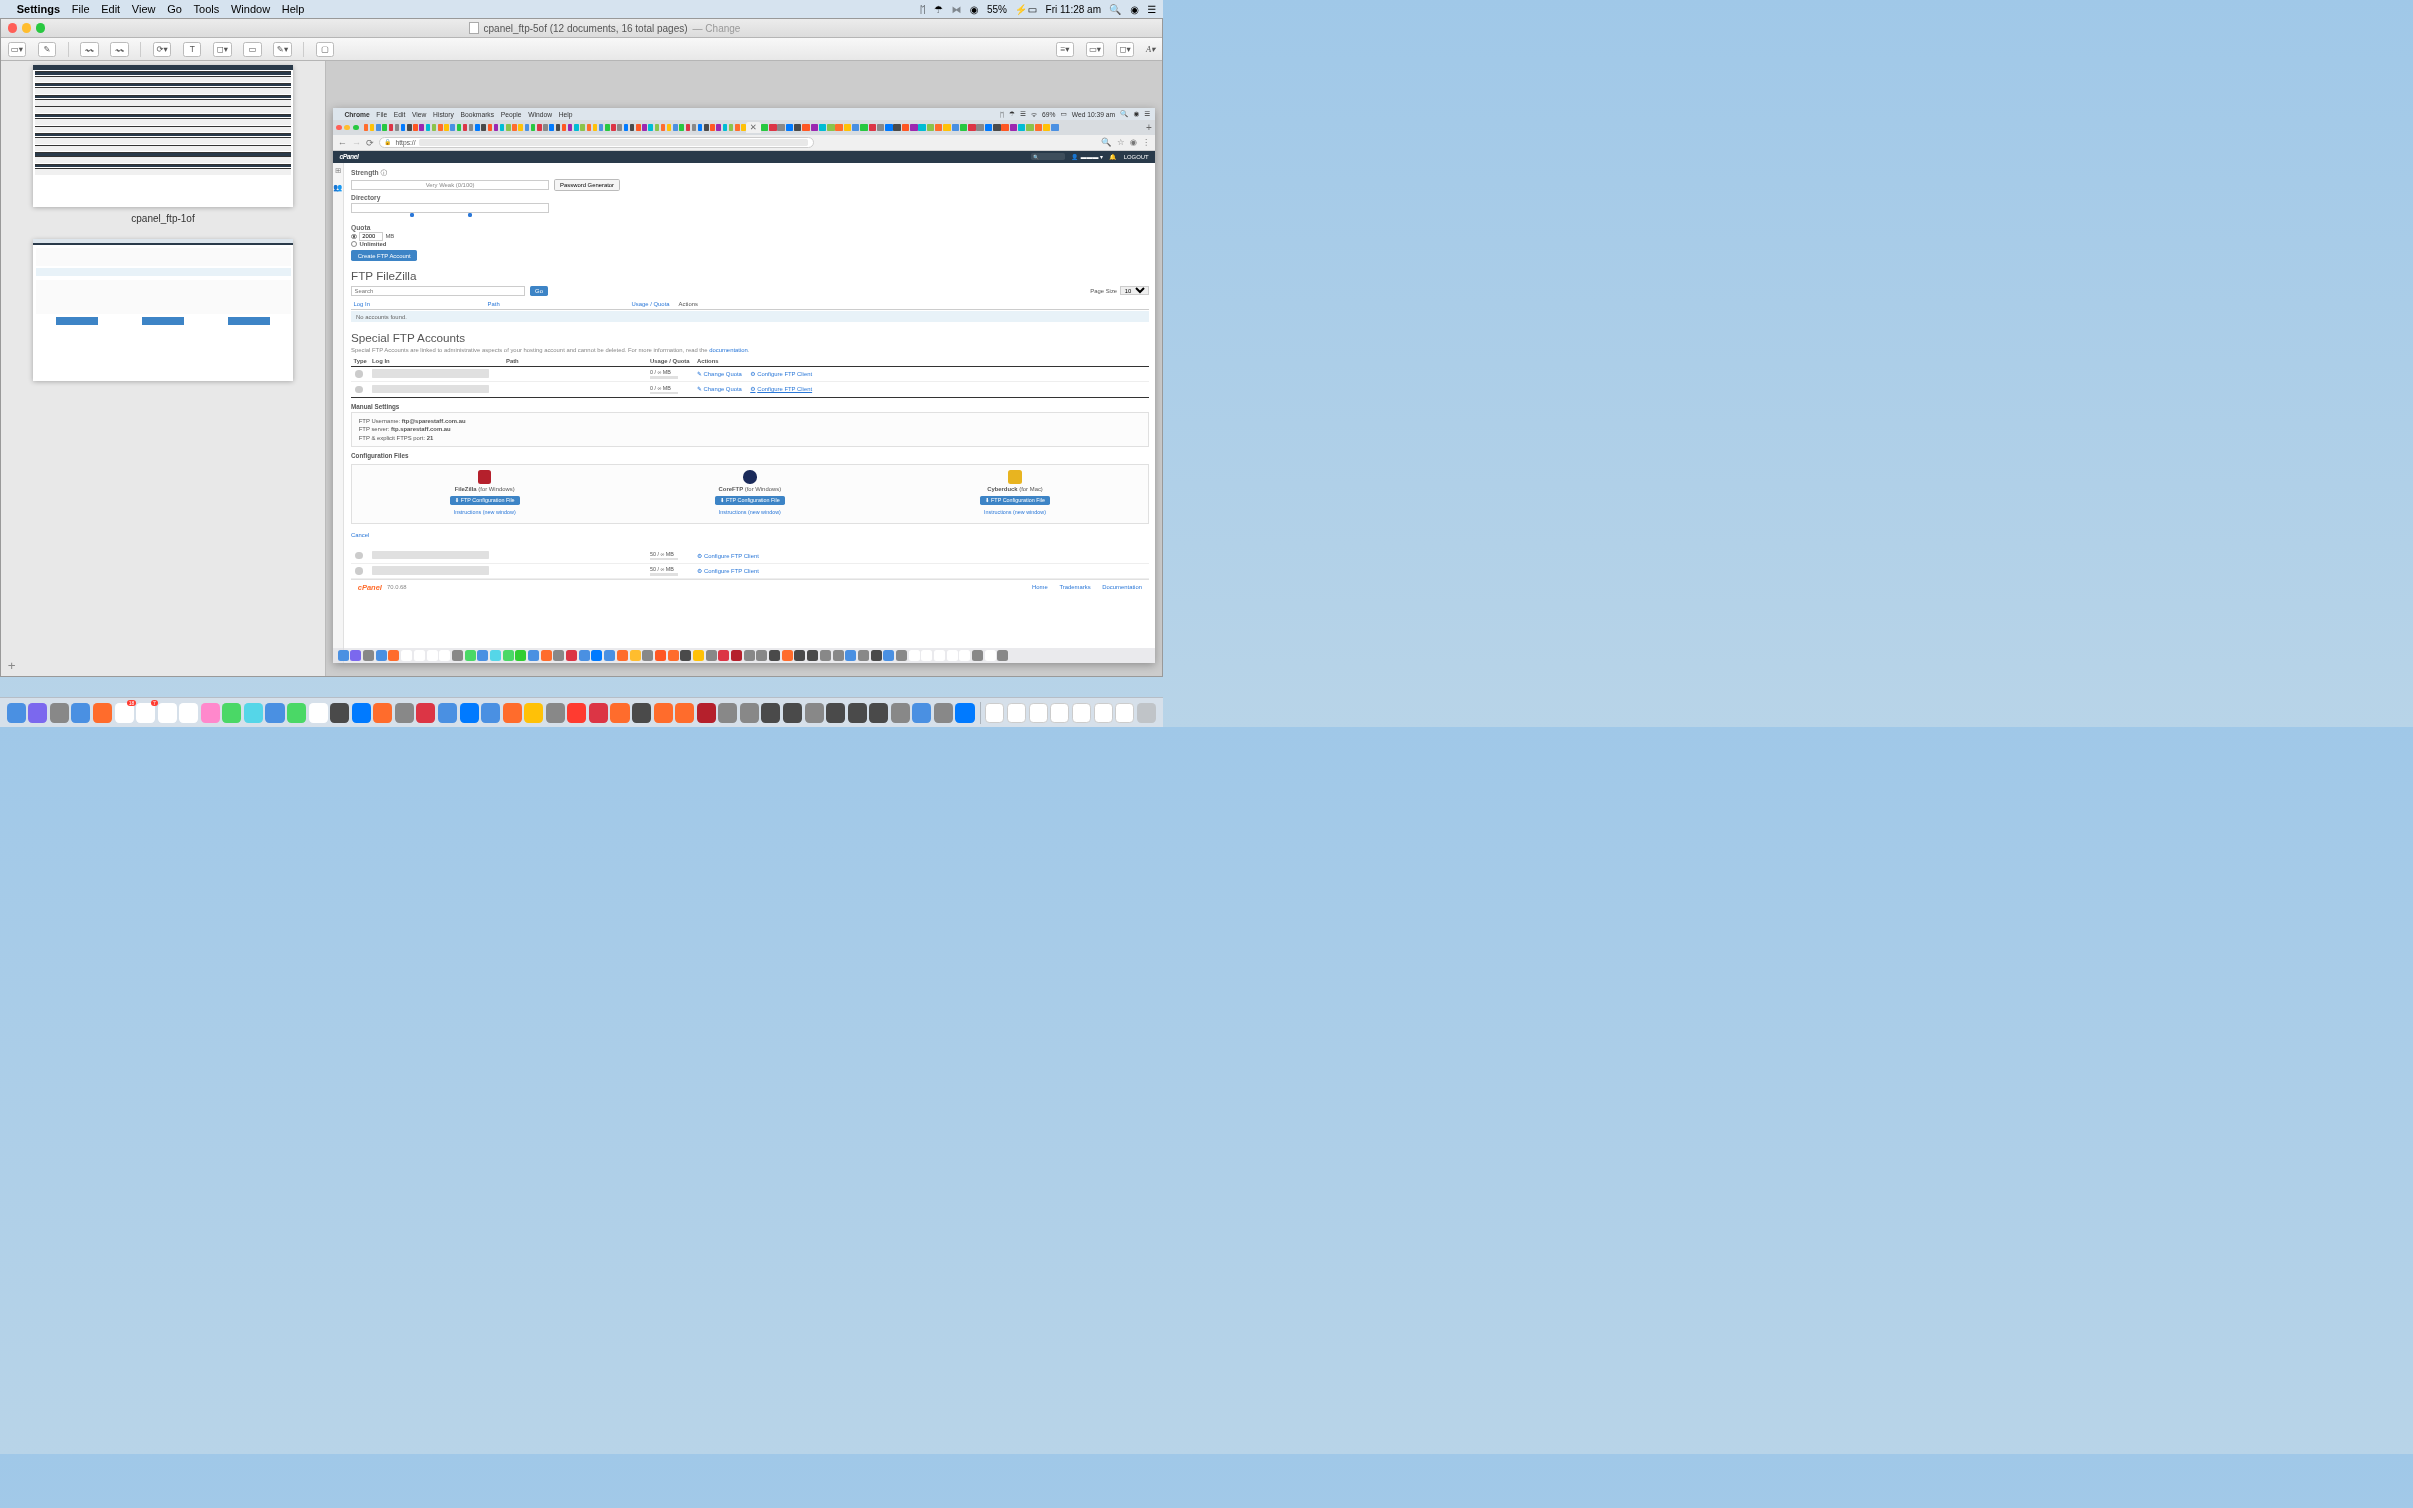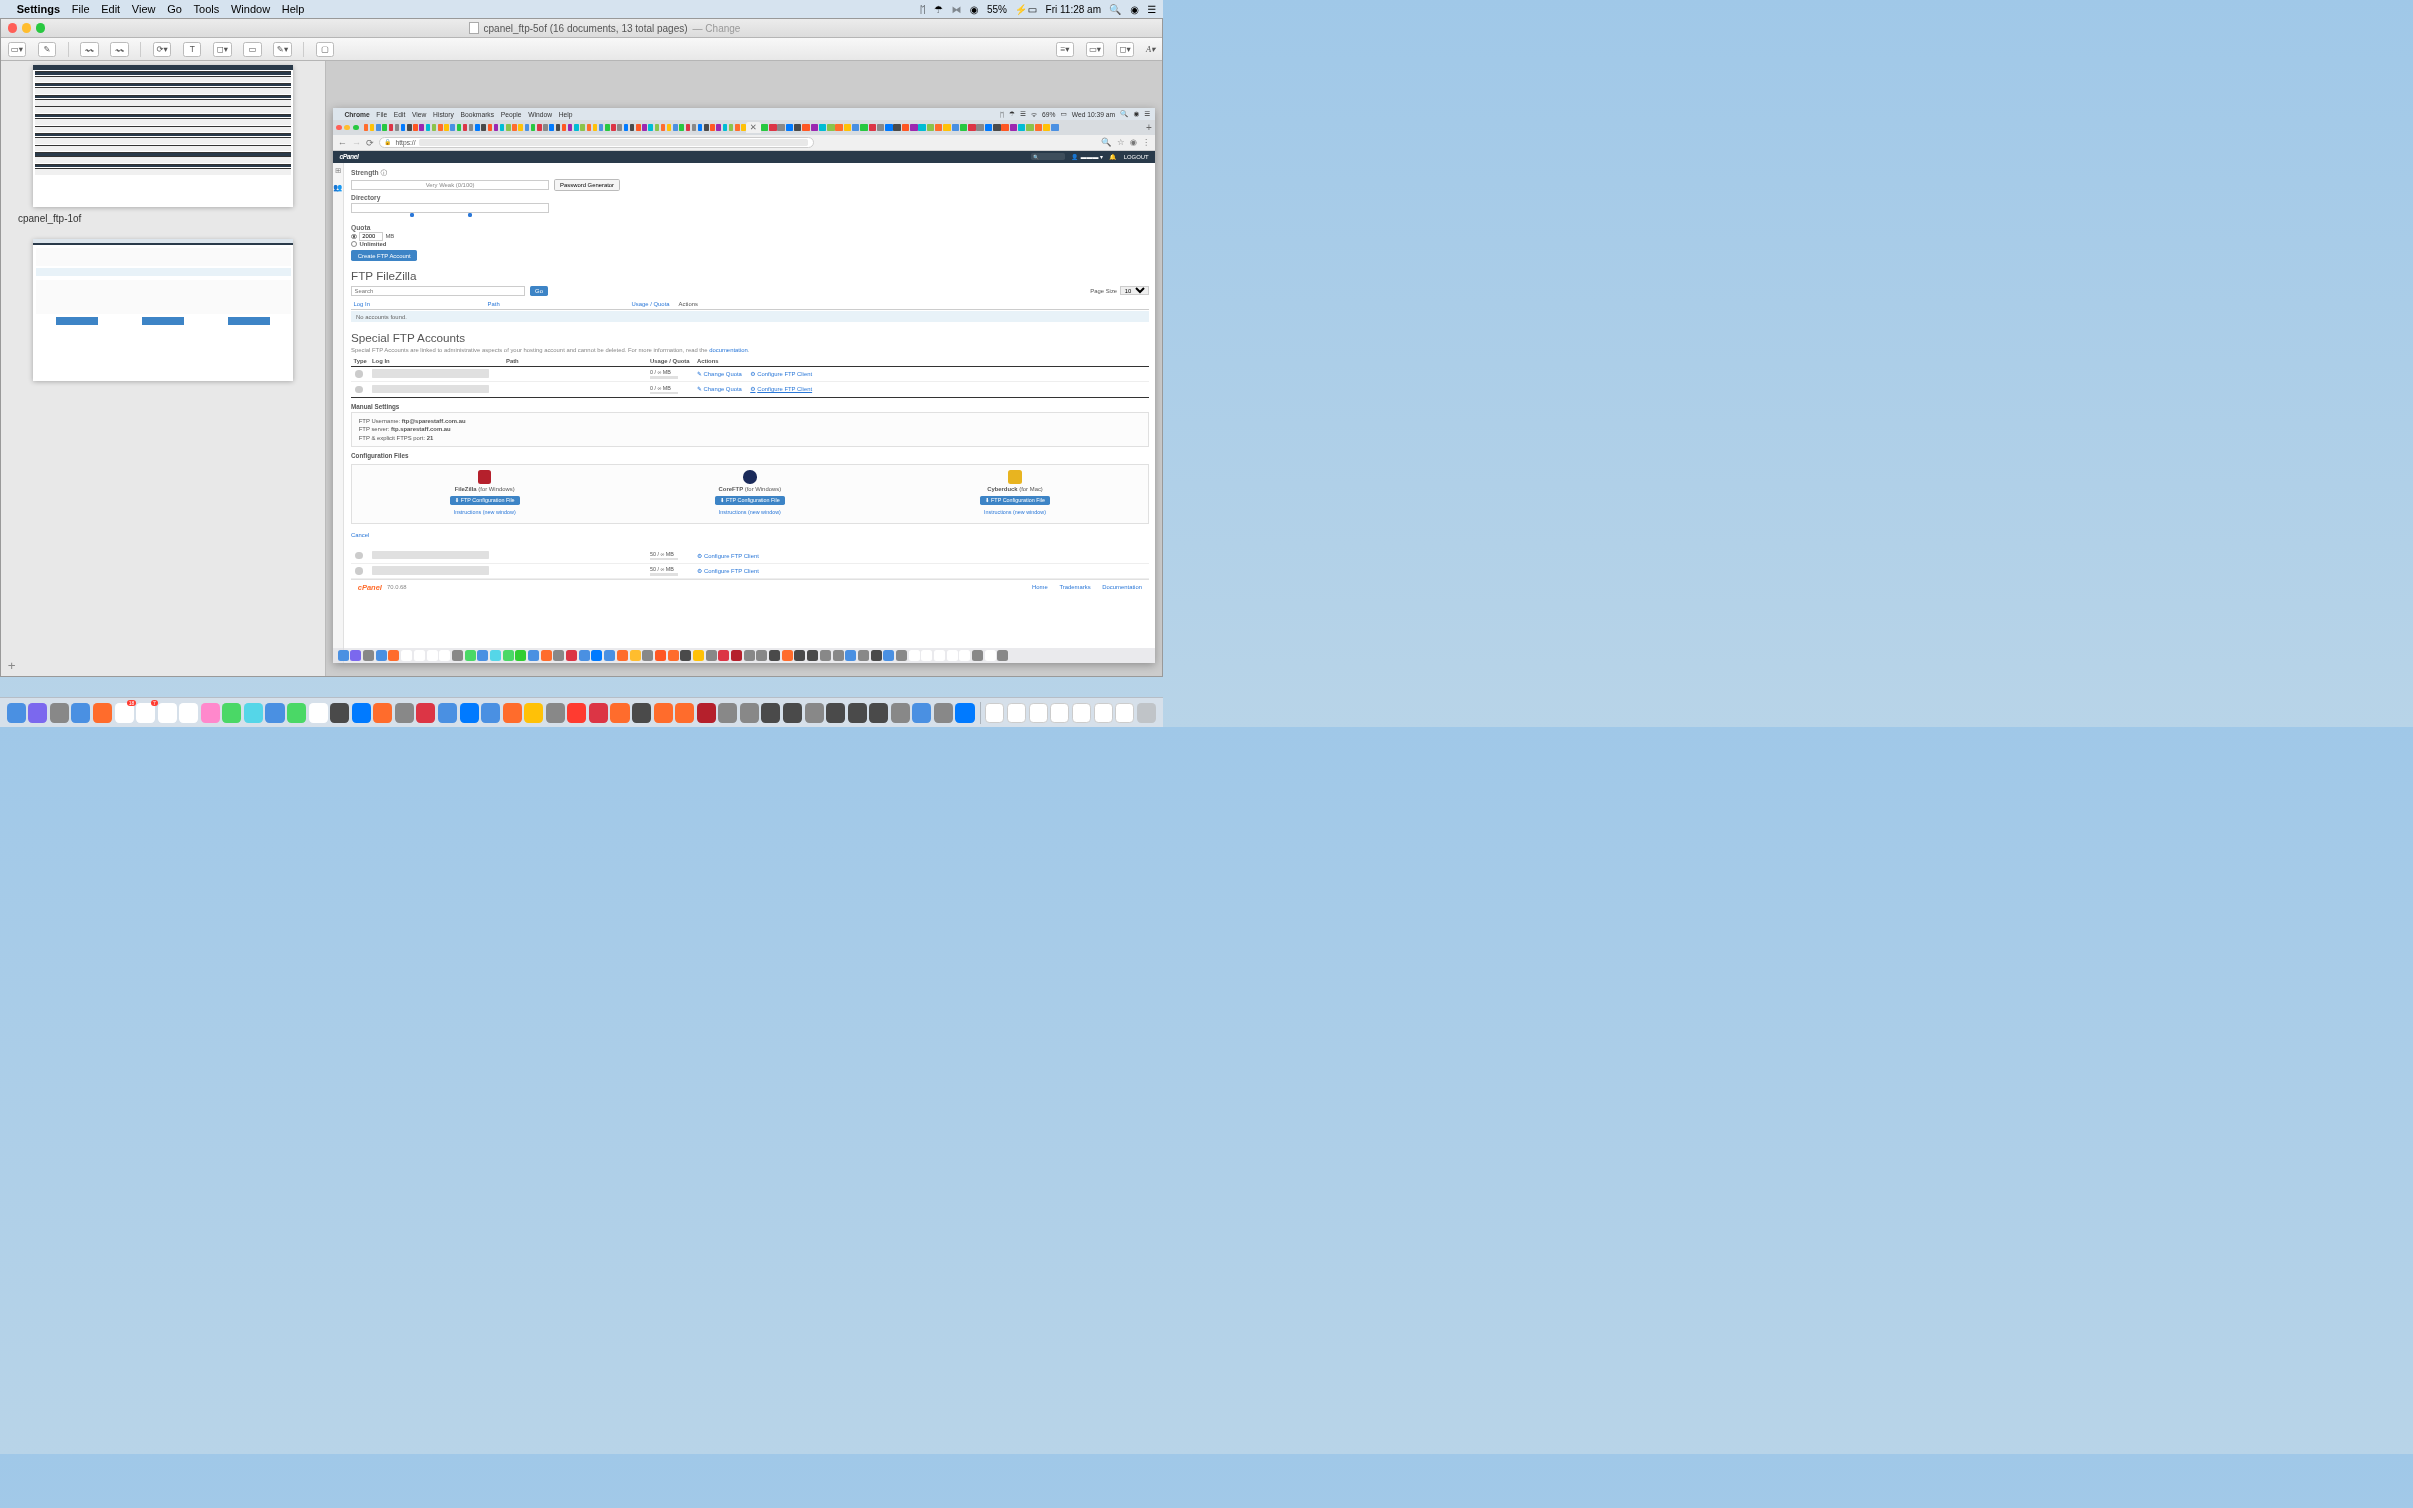--- a/index.html
+++ b/index.html
@@ -21,21 +21,21 @@
 .traffic .r { background: #ff5f57; } .traffic .y { background: #ffbd2e; } .traffic .g { background: #28c840; }
 .titlebar .title { margin: 0 auto; display: flex; align-items: center; gap: 5px; }
 .titlebar .doc-icon { width: 10px; height: 11.7px; background: #fff; border: 0.8px solid #aaa; }
 
 .toolbar { height: 23.5px; background: linear-gradient(#f8f8f8,#e8e8e8); border-bottom: 0.8px solid #b5b5b5; display: flex; align-items: center; padding: 0 6.7px; gap: 11.7px; }
 .toolbar .tbtn { width: 18.4px; height: 15px; border: 0.8px solid #bbb; border-radius: 2.5px; background: #fff; display:flex; align-items:center; justify-content:center; font-size:8.4px; color:#555; }
 .toolbar .sep { width: 0.8px; height: 15px; background: #ccc; }
 
 .preview-content { display: flex; height: calc(100% - 42px); }
 .sidebar { width: 325px; background: #e8e8e8; border-right: 0.8px solid #bbb; overflow-y: auto; padding: 3.4px 17px; }
-.thumb-wrap { margin-bottom: 15px; text-align: left; }
+.thumb-wrap { margin-bottom: 15px; text-align: center; }
 .thumb { width: 260px; height: 142px; background: #fff; box-shadow: 0 0.8px 5px rgba(0,0,0,0.3); margin: 0 auto 6.7px; position: relative; overflow:hidden; }
 .thumb .bar { height: 5px; background: #2a3a4a; }
 .thumb .rows { padding: 1.7px; }
 .thumb .row { height: 6.7px; background: #f0f0f0; margin-bottom: 0.8px; border-top:0.8px solid #333; }
 .thumb .row.dk { background:#2a3a4a; height:3.4px; }
 .thumb-label { font-size: 10px; color: #333; }
 
 .main-pane { flex: 1; background: #ccc; position: relative; overflow: hidden; }
 
 
@@ -172,21 +172,21 @@
 
 <div class="preview-window">
   <div class="titlebar">
     <div class="traffic">
       <div class="dot r"></div>
       <div class="dot y"></div>
       <div class="dot g"></div>
     </div>
     <div class="title">
       <span class="doc-icon"></span>
-      <span>cpanel_ftp-5of (16 documents, 13 total pages)</span>
+      <span>cpanel_ftp-5of (12 documents, 16 total pages)</span>
       <span style="color:#999">— Change</span>
     </div>
   </div>
   <div class="toolbar">
     <div class="tbtn">▭▾</div>
     <div class="tbtn">✎</div>
     <div class="sep"></div>
     <div class="tbtn">〰</div>
     <div class="tbtn">〰</div>
     <div class="sep"></div>

